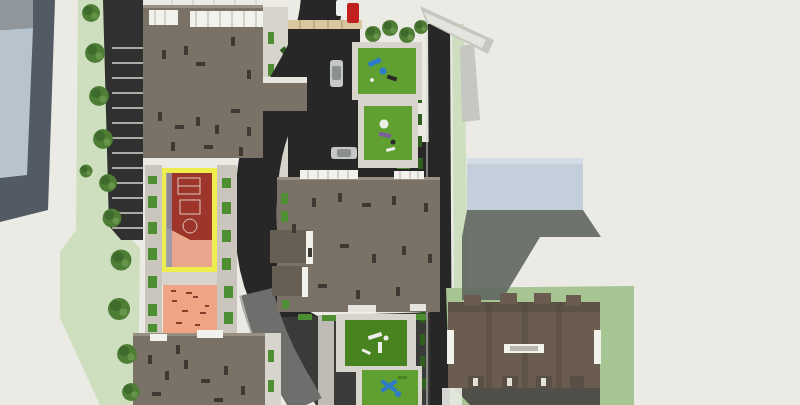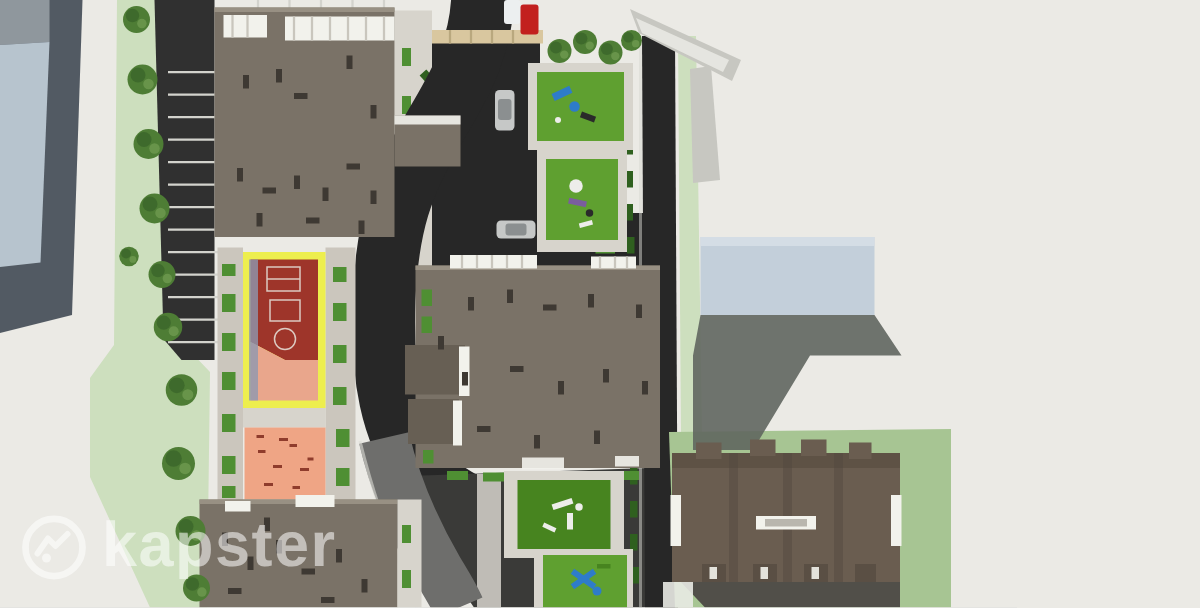--- a/index.html
+++ b/index.html
@@ -342,21 +342,13 @@
     <use href="#treeSym" transform="translate(131,392) scale(.9)"></use>
   </g>
   <g>
     <use href="#treeSym" transform="translate(373,34) scale(.8)"></use>
     <use href="#treeSym" transform="translate(390,28) scale(.8)"></use>
     <use href="#treeSym" transform="translate(407,35) scale(.8)"></use>
     <use href="#treeSym" transform="translate(421,27) scale(.7)"></use>
   </g>
 </svg>
 
-<div class="watermark">
-  <svg width="46" height="46" viewBox="0 0 46 46">
-    <circle cx="23" cy="23" r="19" fill="none" stroke="currentColor" stroke-width="4.5"></circle>
-    <path d="M12 27 L19 17 L24 22 L32 14" fill="none" stroke="currentColor" stroke-width="4" stroke-linecap="round" stroke-linejoin="round"></path>
-    <circle cx="18" cy="30" r="3" fill="currentColor"></circle>
-  </svg>
-  <span class="wm-text">kapster</span>
 </div>
-</div>
 
 </body></html>

